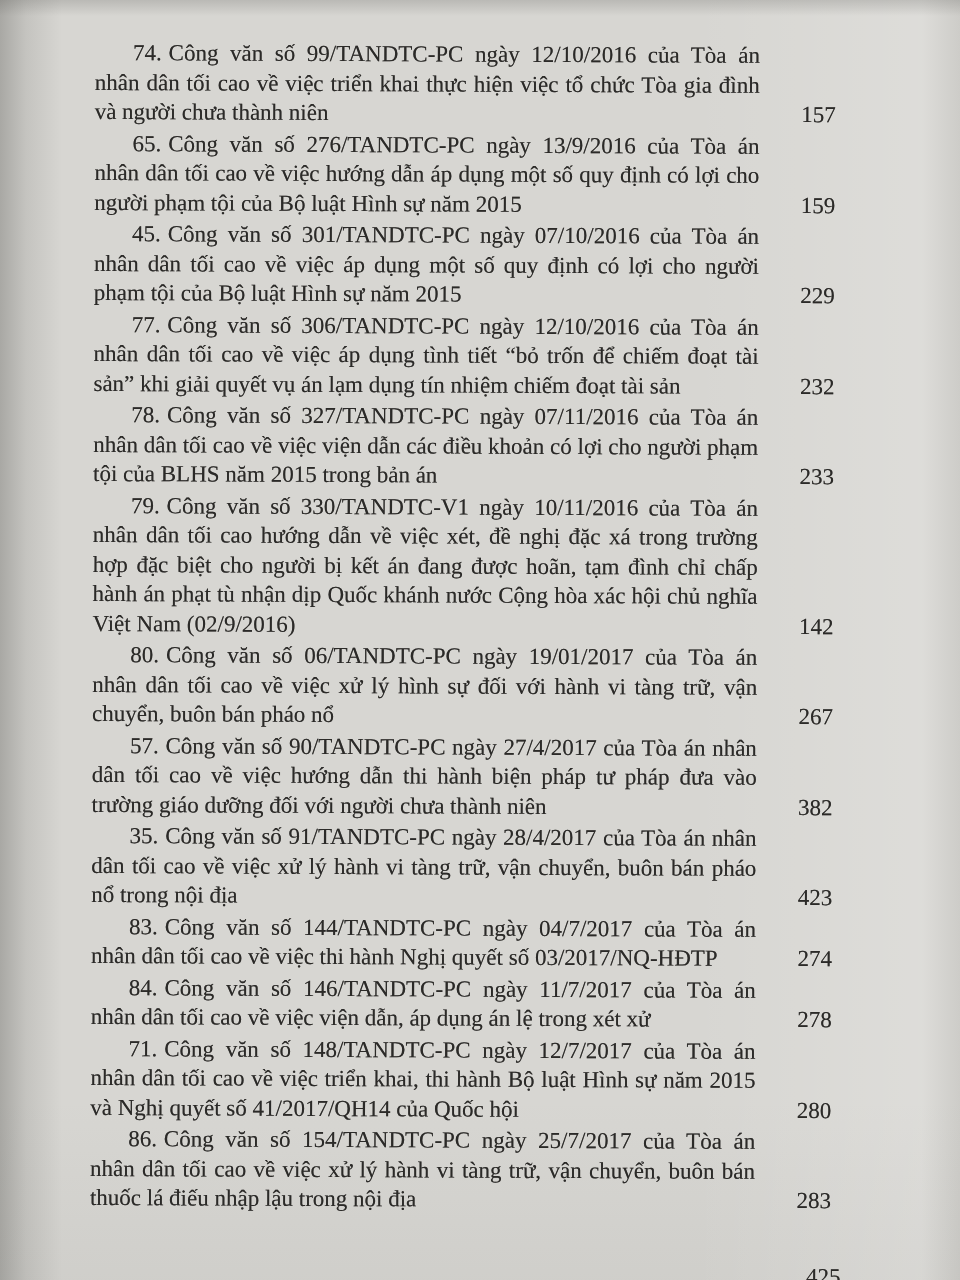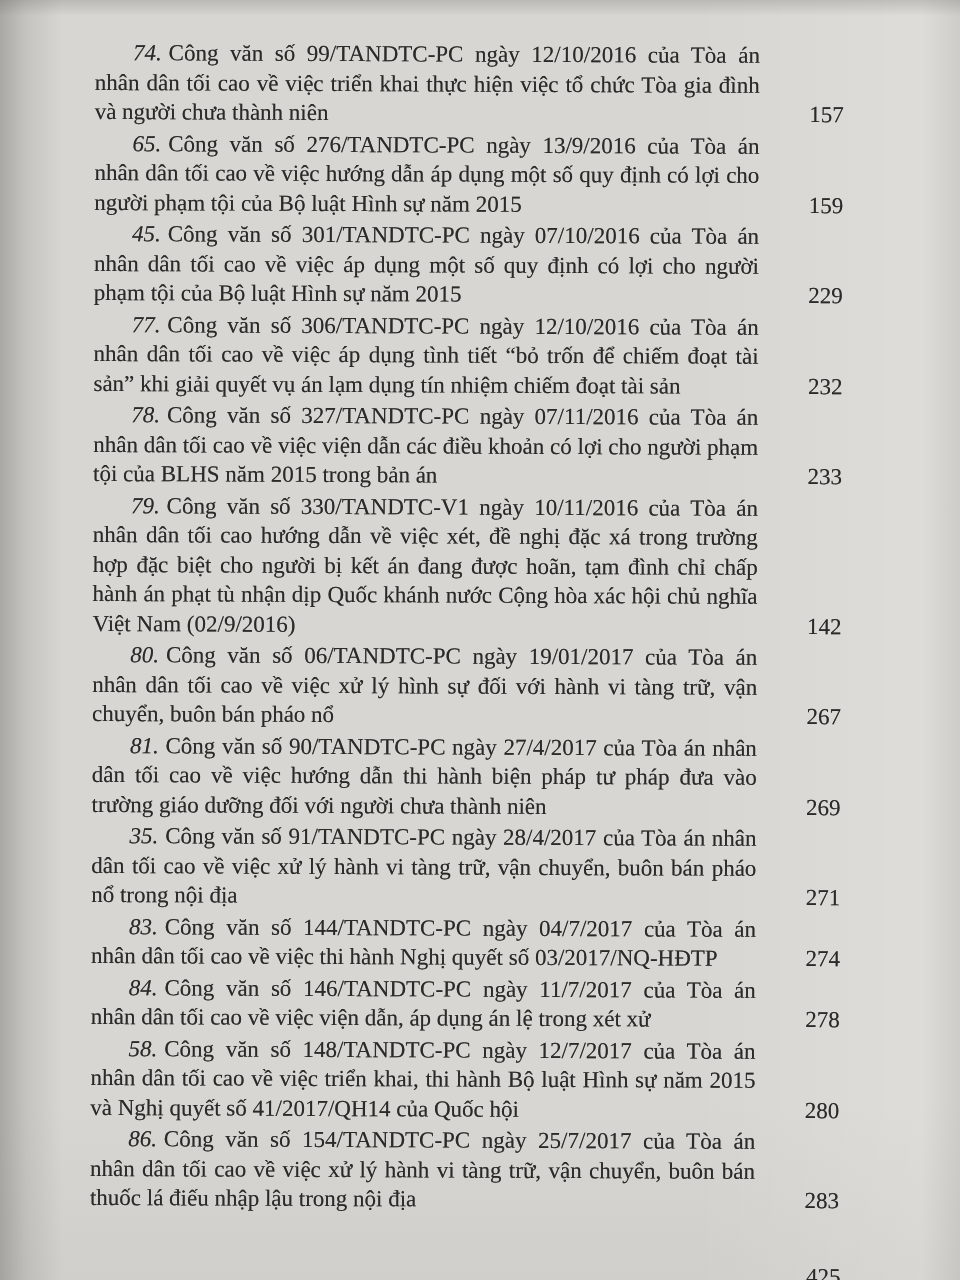--- a/index.html
+++ b/index.html
@@ -30,24 +30,24 @@
     line-height: 29.5px;
     text-shadow: 0 0 0.6px rgba(43,42,40,0.55);
   }
   .toc-entry {
     position: relative;
     margin: 0 0 2px 0;
     padding-right: 88px;       
     text-align: justify;
     text-indent: 38px;         
   }
-  .entry-num { margin-right: 0.30em; font-style: italic; }
+  .entry-num { margin-right: 0.30em; }
   .entry-page {
     position: absolute;
-    right: 4px; bottom: 0;
+    right: 12px; bottom: 0;
     text-indent: 0;
   }
   .folio {
     margin-top: 46px;
     text-align: right;
     padding-right: 2px;
   }
 </style>
 </head>
 <body>
@@ -84,41 +84,41 @@
       <span class="entry-num">79.</span><span>Công văn số 330/TANDTC-V1 ngày 10/11/2016 của Tòa án nhân dân tối cao hướng dẫn về việc xét, đề nghị đặc xá trong trường hợp đặc biệt cho người bị kết án đang được hoãn, tạm đình chỉ chấp hành án phạt tù nhận dịp Quốc khánh nước Cộng hòa xác hội chủ nghĩa Việt Nam (02/9/2016)</span>
       <span class="entry-page">142</span>
     </p>
 
     <p class="toc-entry">
       <span class="entry-num">80.</span><span>Công văn số 06/TANDTC-PC ngày 19/01/2017 của Tòa án nhân dân tối cao về việc xử lý hình sự đối với hành vi tàng trữ, vận chuyển, buôn bán pháo nổ</span>
       <span class="entry-page">267</span>
     </p>
 
     <p class="toc-entry">
-      <span class="entry-num">81.</span><span>Công văn số 90/TANDTC-PC ngày 27/4/2017 của Tòa án nhân dân tối cao về việc hướng dẫn thi hành biện pháp tư pháp đưa vào trường giáo dưỡng đối với người chưa thành niên</span>
-      <span class="entry-page">269</span>
+      <span class="entry-num">57.</span><span>Công văn số 90/TANDTC-PC ngày 27/4/2017 của Tòa án nhân dân tối cao về việc hướng dẫn thi hành biện pháp tư pháp đưa vào trường giáo dưỡng đối với người chưa thành niên</span>
+      <span class="entry-page">382</span>
     </p>
 
     <p class="toc-entry">
       <span class="entry-num">35.</span><span>Công văn số 91/TANDTC-PC ngày 28/4/2017 của Tòa án nhân dân tối cao về việc xử lý hành vi tàng trữ, vận chuyển, buôn bán pháo nổ trong nội địa</span>
-      <span class="entry-page">271</span>
+      <span class="entry-page">423</span>
     </p>
 
     <p class="toc-entry">
       <span class="entry-num">83.</span><span>Công văn số 144/TANDTC-PC ngày 04/7/2017 của Tòa án nhân dân tối cao về việc thi hành Nghị quyết số 03/2017/NQ-HĐTP</span>
       <span class="entry-page">274</span>
     </p>
 
     <p class="toc-entry">
       <span class="entry-num">84.</span><span>Công văn số 146/TANDTC-PC ngày 11/7/2017 của Tòa án nhân dân tối cao về việc viện dẫn, áp dụng án lệ trong xét xử</span>
       <span class="entry-page">278</span>
     </p>
 
     <p class="toc-entry">
-      <span class="entry-num">58.</span><span>Công văn số 148/TANDTC-PC ngày 12/7/2017 của Tòa án nhân dân tối cao về việc triển khai, thi hành Bộ luật Hình sự năm 2015 và Nghị quyết số 41/2017/QH14 của Quốc hội</span>
+      <span class="entry-num">71.</span><span>Công văn số 148/TANDTC-PC ngày 12/7/2017 của Tòa án nhân dân tối cao về việc triển khai, thi hành Bộ luật Hình sự năm 2015 và Nghị quyết số 41/2017/QH14 của Quốc hội</span>
       <span class="entry-page">280</span>
     </p>
 
     <p class="toc-entry">
       <span class="entry-num">86.</span><span>Công văn số 154/TANDTC-PC ngày 25/7/2017 của Tòa án nhân dân tối cao về việc xử lý hành vi tàng trữ, vận chuyển, buôn bán thuốc lá điếu nhập lậu trong nội địa</span>
       <span class="entry-page">283</span>
     </p>
 
     <div class="folio">425</div>
   </div>

